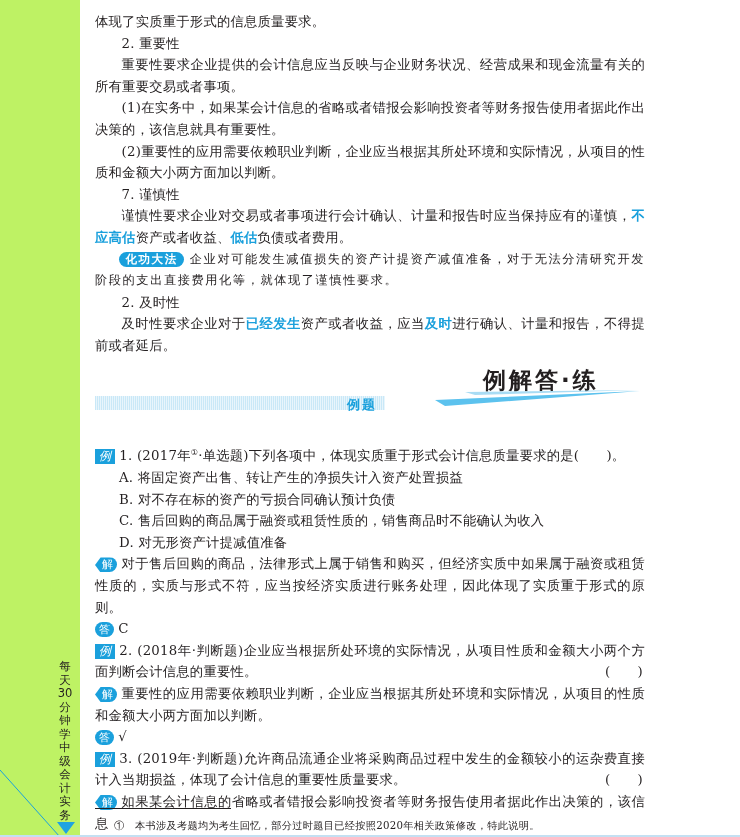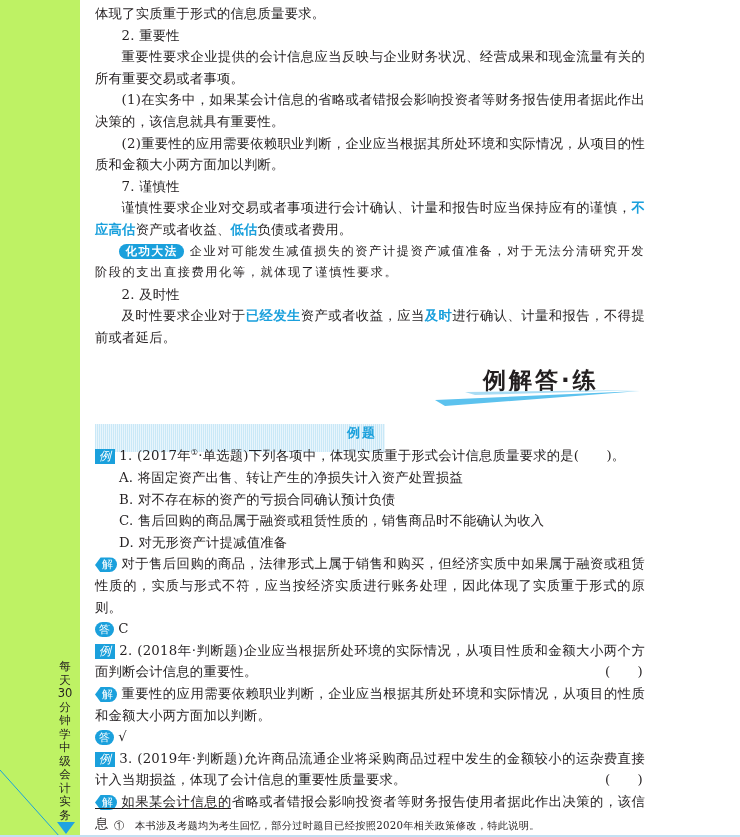--- a/index.html
+++ b/index.html
@@ -47,21 +47,21 @@
   .small-serif { font-size:12.2px; letter-spacing:1.6px; }
   .section-banner {
     position:absolute; left:435px; top:362px; width:210px; height:45px;
   }
   .section-title {
     position:absolute; left:48px; top:3px;
     font-family:"DejaVu Sans", "Liberation Sans", sans-serif;
     font-weight:bold; font-size:23px; letter-spacing:3px; color:#231f20;
   }
   .example-bar {
-    position:absolute; left:95px; top:424px; width:290px; height:28px;
+    position:absolute; left:95px; top:396px; width:290px; height:14px;
     background: repeating-linear-gradient(90deg, #c9e8f7 0px, #c9e8f7 1px, #e8f5fc 1px, #e8f5fc 2px);
   }
   .example-bar-label {
     position:absolute; right:8px; top:0; line-height:18px;
     color:#1aa0dc; font-family:"DejaVu Sans", "Liberation Sans", sans-serif;
     font-size:13px; font-weight:bold; letter-spacing:2px;
   }
   .tag-li {
     display:inline-block; background:#1aa0dc; color:#fff;
     font-family:"DejaVu Sans", "Liberation Sans", sans-serif;
@@ -91,21 +91,21 @@
 
 <div class="sidebar">
   <svg class="side-diag" viewBox="0 0 80 837">
     <line x1="0" y1="770" x2="60" y2="837" stroke="#1aa0dc" stroke-width="1"></line>
   </svg>
   <div class="side-title">每天30分钟学中级会计实务</div>
   <div class="side-arrow"></div>
 </div>
 
 <div class="content">
-  <p class="p" style="margin-top:3px;">体现了实质重于形式的信息质量要求。</p>
+  <p class="p" style="margin-top:11px;">体现了实质重于形式的信息质量要求。</p>
   <p class="p ind">2. 重要性</p>
   <p class="p ind">重要性要求企业提供的会计信息应当反映与企业财务状况、经营成果和现金流量有关的所有重要交易或者事项。</p>
   <p class="p ind">(1)在实务中，如果某会计信息的省略或者错报会影响投资者等财务报告使用者据此作出决策的，该信息就具有重要性。</p>
   <p class="p ind">(2)重要性的应用需要依赖职业判断，企业应当根据其所处环境和实际情况，从项目的性质和金额大小两方面加以判断。</p>
   <p class="p ind">7. 谨慎性</p>
   <p class="p ind"><span>谨慎性要求企业对交易或者事项进行会计确认、计量和报告时应当保持应有的谨慎，</span><span class="hl">不应高估</span><span>资产或者收益、</span><span class="hl">低估</span><span>负债或者费用。</span></p>
   <p class="p ind small-serif"><span class="badge-method">化功大法</span><span>企业对可能发生减值损失的资产计提资产减值准备，对于无法分清研究开发阶段的支出直接费用化等，就体现了谨慎性要求。</span></p>
   <p class="p ind">2. 及时性</p>
   <p class="p ind"><span>及时性要求企业对于</span><span class="hl">已经发生</span><span>资产或者收益，应当</span><span class="hl">及时</span><span>进行确认、计量和报告，不得提前或者延后。</span></p>
 </div>

